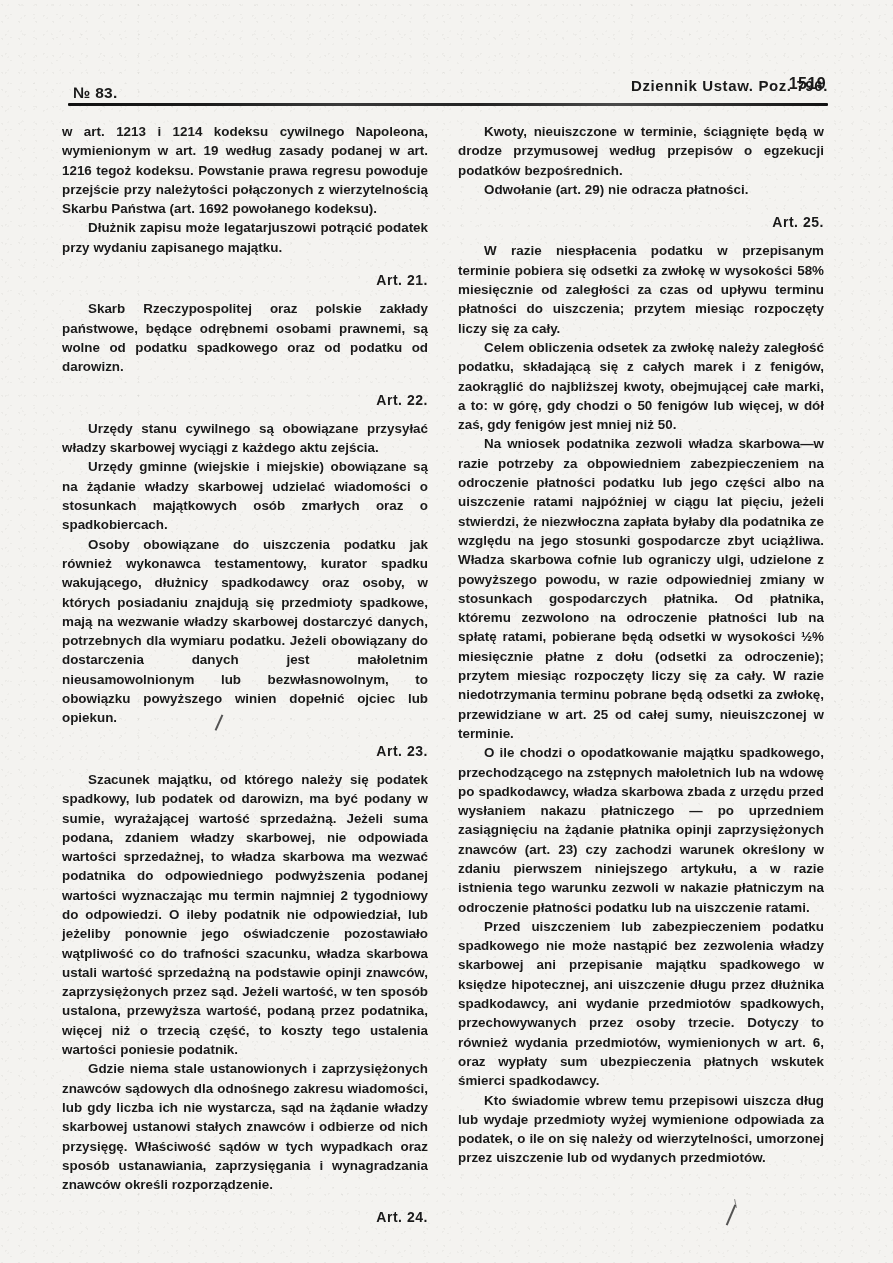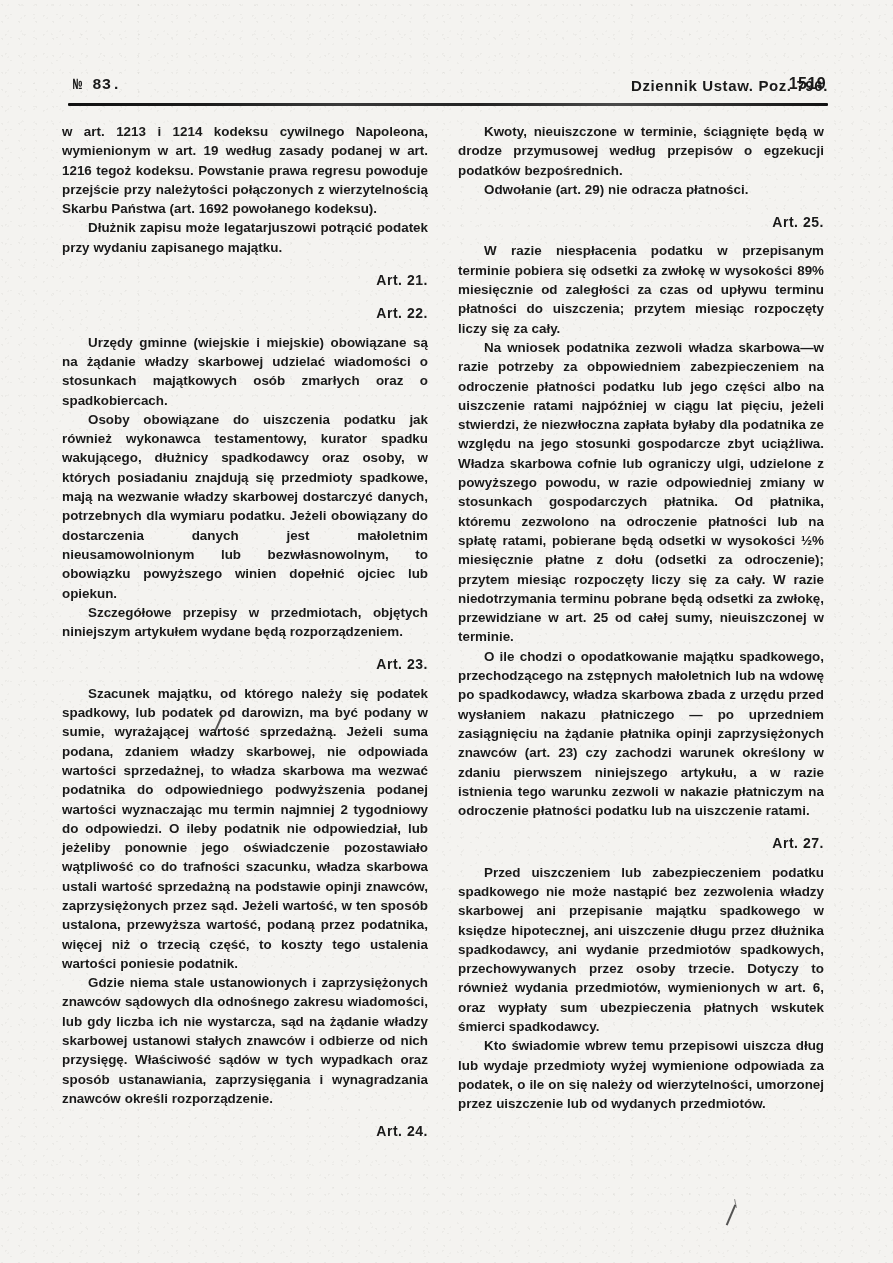--- a/index.html
+++ b/index.html
@@ -37,26 +37,25 @@
   .header {
     position: absolute;
     left: 68px;
     top: 76px;
     width: 760px;
     height: 30px;
   }
   .header-issue {
     position: absolute;
     left: 5px;
-    top: 0;
+    top: 8px;
     font-size: 15.5px;
     font-weight: 700;
     letter-spacing: 0.3px;
     white-space: nowrap;
-    font-family: Liberation Mono, monospace;
   }
   .header-title {
     position: absolute;
     left: 0;
     top: 1px;
     width: 760px;
     text-align: right;
     font-size: 15px;
     font-weight: 700;
     letter-spacing: 0.6px;
@@ -149,37 +148,38 @@
     <div class="header-issue">№ 83.</div>
     <div class="header-title">Dziennik Ustaw. Poz. 796.</div>
     <div class="header-page">1519</div>
     <div class="header-rule"></div>
   </div>
 
   <div class="col col-left" id="col-left">
       <p class="para" style="text-indent: 0px;">w art. 1213 i 1214 kodeksu cywilnego Napoleona, wymienionym w art. 19 według zasady podanej w art. 1216 tegoż kodeksu. Powstanie prawa regresu powoduje przejście przy należytości połączonych z wierzytelnością Skarbu Państwa (art. 1692 powołanego kodeksu).</p>
       <p class="para">Dłużnik zapisu może legatarjuszowi potrącić podatek przy wydaniu zapisanego majątku.</p>
       <h2 class="art">Art. 21.</h2>
+      <p class="para">Skarb Rzeczypospolitej oraz polskie zakłady państwowe, będące odrębnemi osobami prawnemi, są wolne od podatku spadkowego oraz od podatku od darowizn.</p>
       <h2 class="art">Art. 22.</h2>
+      <p class="para">Urzędy stanu cywilnego są obowiązane przysyłać władzy skarbowej wyciągi z każdego aktu zejścia.</p>
       <p class="para">Urzędy gminne (wiejskie i miejskie) obowiązane są na żądanie władzy skarbowej udzielać wiadomości o stosunkach majątkowych osób zmarłych oraz o spadkobiercach.</p>
       <p class="para">Osoby obowiązane do uiszczenia podatku jak również wykonawca testamentowy, kurator spadku wakującego, dłużnicy spadkodawcy oraz osoby, w których posiadaniu znajdują się przedmioty spadkowe, mają na wezwanie władzy skarbowej dostarczyć danych, potrzebnych dla wymiaru podatku. Jeżeli obowiązany do dostarczenia danych jest małoletnim nieusamowolnionym lub bezwłasnowolnym, to obowiązku powyższego winien dopełnić ojciec lub opiekun.</p>
-      <p class="para">Szczegółowe przepisy w przedmiotach, objętych niniejszym artykułem wydane będą rozporządzeniem.</p>
       <h2 class="art">Art. 23.</h2>
       <p class="para">Szacunek majątku, od którego należy się podatek spadkowy, lub podatek od darowizn, ma być podany w sumie, wyrażającej wartość sprzedażną. Jeżeli suma podana, zdaniem władzy skarbowej, nie odpowiada wartości sprzedażnej, to władza skarbowa ma wezwać podatnika do odpowiedniego podwyższenia podanej wartości wyznaczając mu termin najmniej 2 tygodniowy do odpowiedzi. O ileby podatnik nie odpowiedział, lub jeżeliby ponownie jego oświadczenie pozostawiało wątpliwość co do trafności szacunku, władza skarbowa ustali wartość sprzedażną na podstawie opinji znawców, zaprzysiężonych przez sąd. Jeżeli wartość, w ten sposób ustalona, przewyższa wartość, podaną przez podatnika, więcej niż o trzecią część, to koszty tego ustalenia wartości poniesie podatnik.</p>
       <p class="para">Gdzie niema stale ustanowionych i zaprzysiężonych znawców sądowych dla odnośnego zakresu wiadomości, lub gdy liczba ich nie wystarcza, sąd na żądanie władzy skarbowej ustanowi stałych znawców i odbierze od nich przysięgę. Właściwość sądów w tych wypadkach oraz sposób ustanawiania, zaprzysięgania i wynagradzania znawców określi rozporządzenie.</p>
       <h2 class="art">Art. 24.</h2>
     </div>
   <div class="col col-right" id="col-right">
       <p class="para">Kwoty, nieuiszczone w terminie, ściągnięte będą w drodze przymusowej według przepisów o egzekucji podatków bezpośrednich.</p>
       <p class="para">Odwołanie (art. 29) nie odracza płatności.</p>
       <h2 class="art">Art. 25.</h2>
-      <p class="para">W razie niespłacenia podatku w przepisanym terminie pobiera się odsetki za zwłokę w wysokości 89% miesięcznie od zaległości za czas od upływu terminu płatności do uiszczenia; przytem miesiąc rozpoczęty liczy się za cały.</p>
+      <p class="para">W razie niespłacenia podatku w przepisanym terminie pobiera się odsetki za zwłokę w wysokości 58% miesięcznie od zaległości za czas od upływu terminu płatności do uiszczenia; przytem miesiąc rozpoczęty liczy się za cały.</p>
+      <p class="para">Celem obliczenia odsetek za zwłokę należy zaległość podatku, składającą się z całych marek i z fenigów, zaokrąglić do najbliższej kwoty, obejmującej całe marki, a to: w górę, gdy chodzi o 50 fenigów lub więcej, w dół zaś, gdy fenigów jest mniej niż 50.</p>
       <p class="para">Na wniosek podatnika zezwoli władza skarbowa—w razie potrzeby za obpowiedniem zabezpieczeniem na odroczenie płatności podatku lub jego części albo na uiszczenie ratami najpóźniej w ciągu lat pięciu, jeżeli stwierdzi, że niezwłoczna zapłata byłaby dla podatnika ze względu na jego stosunki gospodarcze zbyt uciążliwa. Władza skarbowa cofnie lub ograniczy ulgi, udzielone z powyższego powodu, w razie odpowiedniej zmiany w stosunkach gospodarczych płatnika. Od płatnika, któremu zezwolono na odroczenie płatności lub na spłatę ratami, pobierane będą odsetki w wysokości ½% miesięcznie płatne z dołu (odsetki za odroczenie); przytem miesiąc rozpoczęty liczy się za cały. W razie niedotrzymania terminu pobrane będą odsetki za zwłokę, przewidziane w art. 25 od całej sumy, nieuiszczonej w terminie.</p>
       <p class="para">O ile chodzi o opodatkowanie majątku spadkowego, przechodzącego na zstępnych małoletnich lub na wdowę po spadkodawcy, władza skarbowa zbada z urzędu przed wysłaniem nakazu płatniczego — po uprzedniem zasiągnięciu na żądanie płatnika opinji zaprzysiężonych znawców (art. 23) czy zachodzi warunek określony w zdaniu pierwszem niniejszego artykułu, a w razie istnienia tego warunku zezwoli w nakazie płatniczym na odroczenie płatności podatku lub na uiszczenie ratami.</p>
-      <h2 class="art">Art. 27.</h2>
       <p class="para">Przed uiszczeniem lub zabezpieczeniem podatku spadkowego nie może nastąpić bez zezwolenia władzy skarbowej ani przepisanie majątku spadkowego w księdze hipotecznej, ani uiszczenie długu przez dłużnika spadkodawcy, ani wydanie przedmiotów spadkowych, przechowywanych przez osoby trzecie. Dotyczy to również wydania przedmiotów, wymienionych w art. 6, oraz wypłaty sum ubezpieczenia płatnych wskutek śmierci spadkodawcy.</p>
       <p class="para">Kto świadomie wbrew temu przepisowi uiszcza dług lub wydaje przedmioty wyżej wymienione odpowiada za podatek, o ile on się należy od wierzytelności, umorzonej przez uiszczenie lub od wydanych przedmiotów.</p>
     </div>
 
   <div class="mark mark-a"></div>
   <div class="mark mark-b"></div>
   <div class="mark mark-c"></div>
 
 </div>
 

